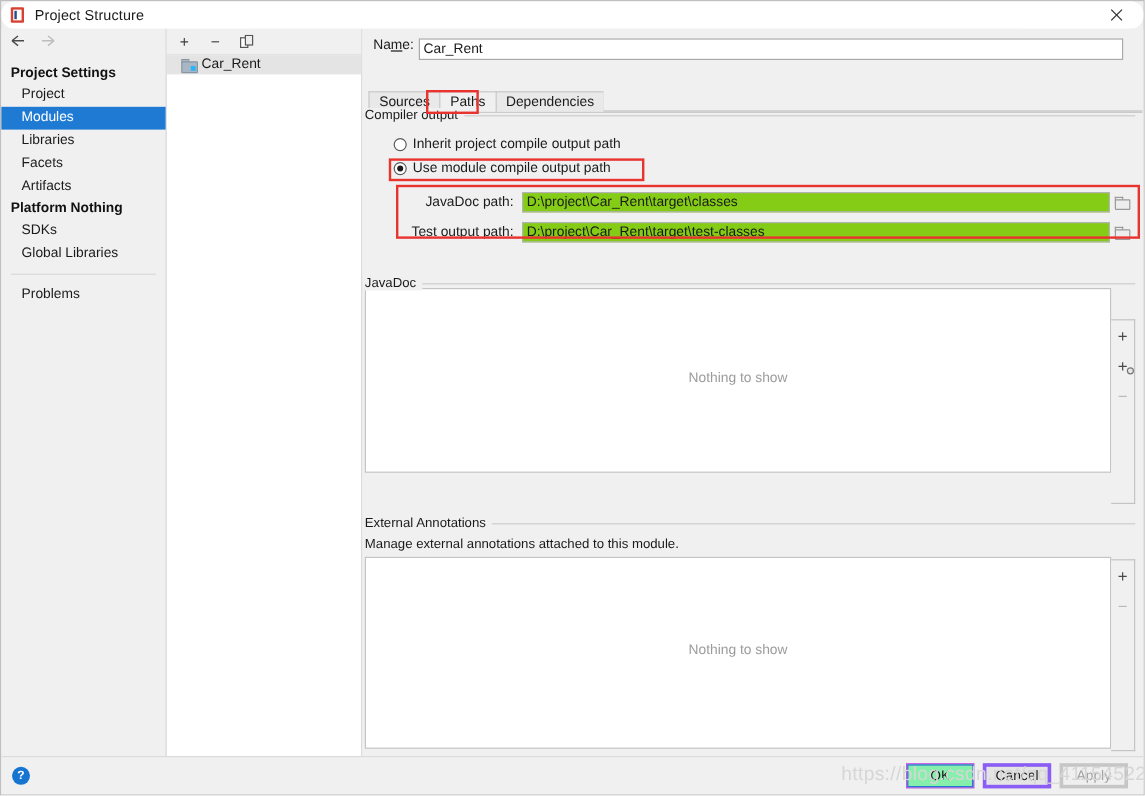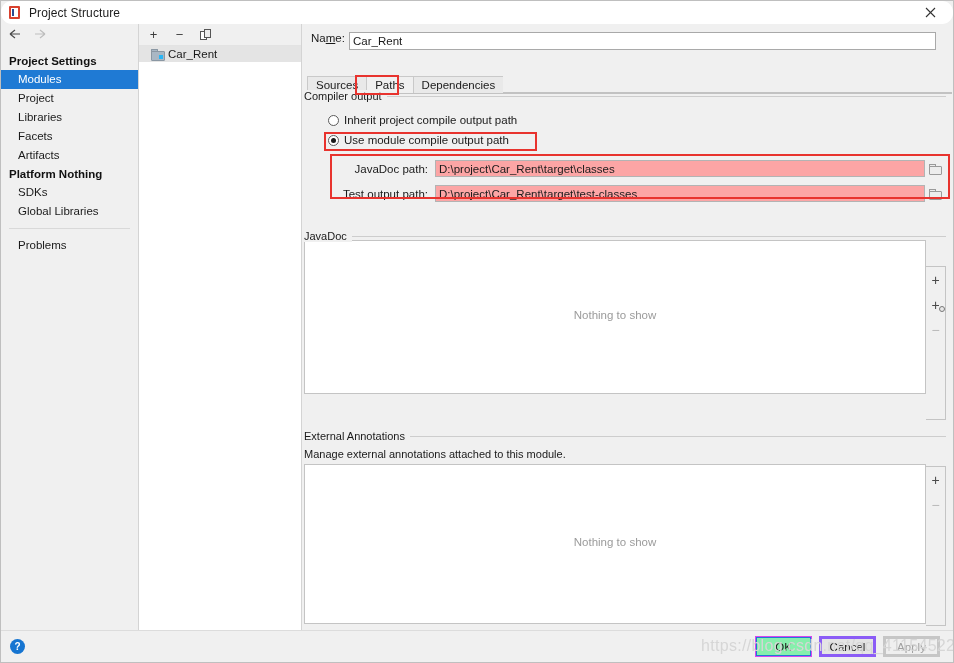--- a/index.html
+++ b/index.html
@@ -310,21 +310,21 @@
   .path-label {
     width: 103px;
     text-align: right;
     padding-right: 7px;
     font-size: 11.5px;
     box-sizing: border-box;
     flex: none;
   }
   .path-input {
     width: 490px; height: 17px;
-    background: #fca5a5;
+    background: #84cc16;
     border: 1px solid #b3b3b3;
     font-family: "Liberation Sans", sans-serif;
     font-size: 11.5px;
     color: #1a1a1a;
     padding: 0 3px;
     box-sizing: border-box;
     outline: none;
   }
   .browse-btn {
     width: 19px; height: 17px;
@@ -482,22 +482,22 @@
       </span>
       <span class="nav-arrow">
         <svg width="14" height="12" viewBox="0 0 14 12">
             <path d="M12 6 L7 2 M12 6 L7 10 M12 6 L2 6" stroke="#bdbdbd" stroke-width="1.2" fill="none"></path>
           </svg>
       </span>
     </div>
 
     <div class="sidebar-list">
       <div class="sb-group">Project Settings</div>
+      <div class="sb-item">Project</div>
       <div class="sb-item selected">Modules</div>
-      <div class="sb-item">Project</div>
       <div class="sb-item">Libraries</div>
       <div class="sb-item">Facets</div>
       <div class="sb-item">Artifacts</div>
       <div class="sb-group">Platform Nothing</div>
       <div class="sb-item">SDKs</div>
       <div class="sb-item">Global Libraries</div>
       <div class="sb-sep"></div>
       <div class="sb-item">Problems</div>
     </div>
   </div>

